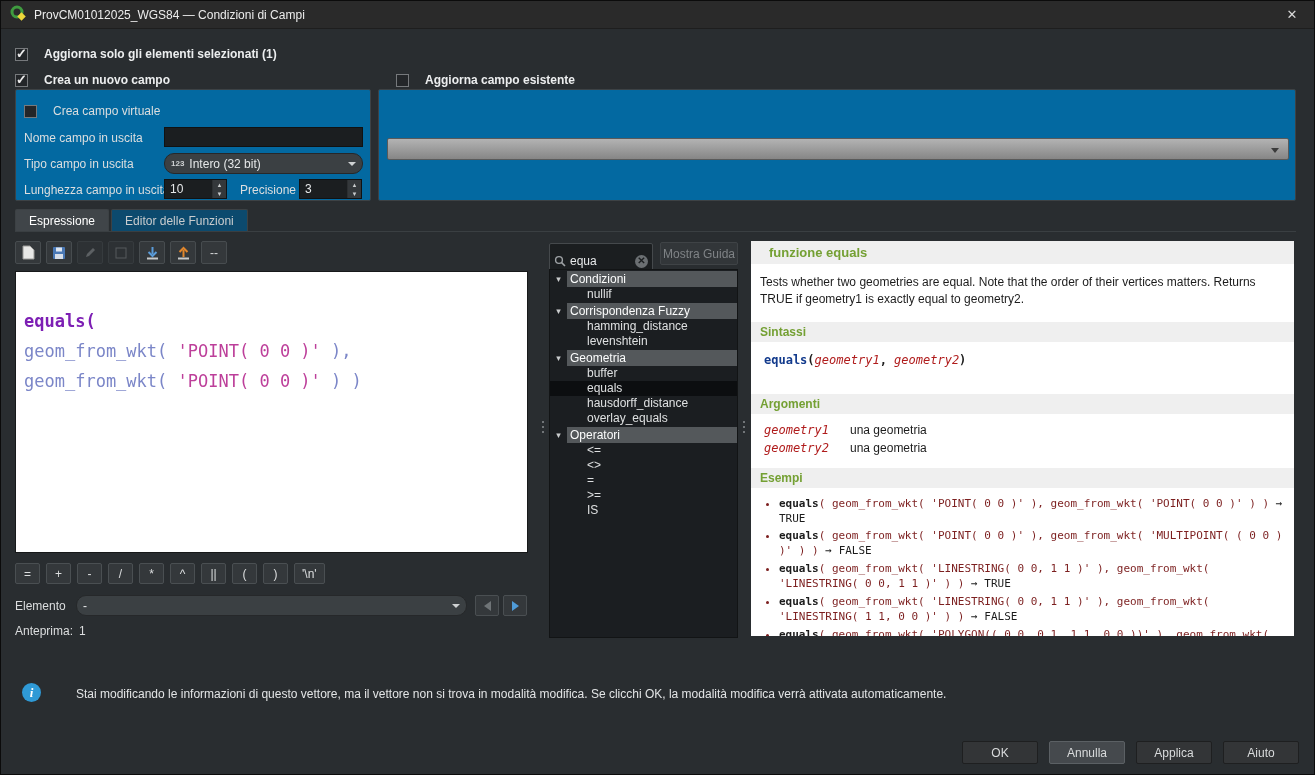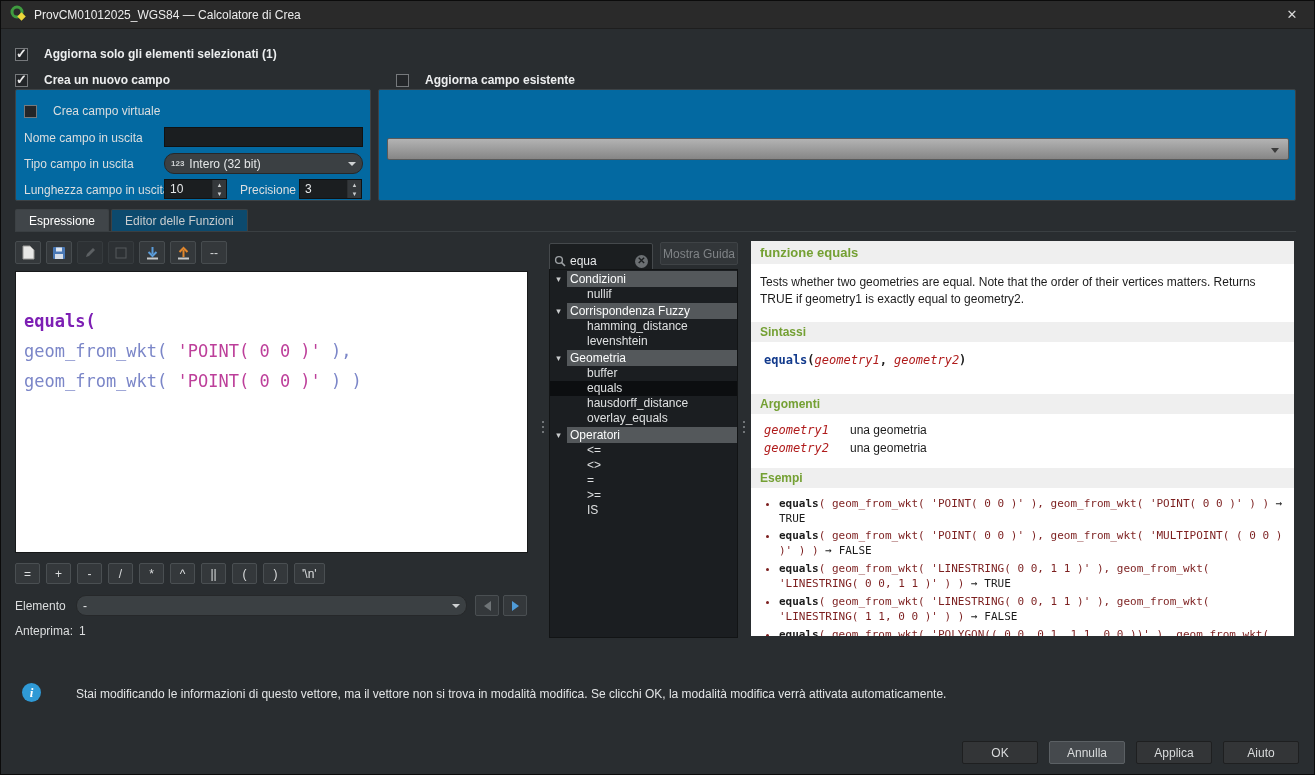--- a/index.html
+++ b/index.html
@@ -104,21 +104,21 @@
   .tree-band { flex:1; background:#54585b; color:#fcfdfd; height:16px; line-height:16px; padding-left:3px; }
   .tree-item { height:15px; line-height:15px; padding-left:37px; color:#dee0e1; cursor:default; white-space:nowrap; }
   .tree-item.selected { background:#0c0e10; }
 
   .splitter { position:absolute; display:flex; flex-direction:column; gap:3px; align-items:center; width:6px; }
   .splitter i { width:2px; height:2px; border-radius:1px; background:#8a8e91; }
 
   
   .help { position:absolute; left:750px; top:240px; width:543px; height:395px; background:#fff;
           color:#1c1c1c; overflow:hidden; }
-  .help-title { background:#efefef; padding:4px 9px; font-size:13px; font-weight:bold; color:#74a033; }
+  .help-title { background:#efefef; padding:4px 18px; font-size:13px; font-weight:bold; color:#74a033; }
   .help-desc { padding:10px 10px 13px 9px; font-size:12px; line-height:1.45; color:#1c1c1c; }
   .help-band { background:#efefef; padding:3px 9px; font-size:12px; font-weight:bold; color:#74a033; }
   .syntax-line { padding:11px 8px 27px 13px; font-family:"DejaVu Sans Mono", monospace; font-size:12px; }
   .syn-fn { color:#123a8c; font-weight:bold; }
   .syn-paren { color:#1c1c1c; font-weight:bold; }
   .syn-arg { color:#b01c1c; font-style:italic; }
   .args { padding:9px 8px 13px 13px; display:flex; flex-direction:column; gap:4px; }
   .arg-row { display:flex; gap:20px; font-size:12px; }
   .arg-name { font-family:"DejaVu Sans Mono", monospace; color:#b01c1c; font-style:italic; min-width:66px; }
   .arg-desc { color:#1c1c1c; }
@@ -143,21 +143,21 @@
 
 <div class="dialog">
 
   <div class="titlebar">
     <span>
       <svg width="16" height="16" viewBox="0 0 16 16">
         <circle cx="7" cy="7" r="5" fill="none" stroke="#3f9b3f" stroke-width="3"></circle>
         <rect x="8.5" y="8.5" width="6" height="6" fill="#ecd73a" transform="rotate(45 11.5 11.5)"></rect>
       </svg>
     </span>
-    <span class="title">ProvCM01012025_WGS84 — Calcolatore di Crea</span>
+    <span class="title">ProvCM01012025_WGS84 — Condizioni di Campi</span>
     <span class="close-btn">✕</span>
   </div>
 
   <label class="chk" style="left:14px; top:46px;">
     <span class="cb checked"></span>
     <span class="lab">Aggiorna solo gli elementi selezionati (1)</span>
   </label>
 
   <label class="chk" style="left:14px; top:72px;">
     <span class="cb checked"></span>

